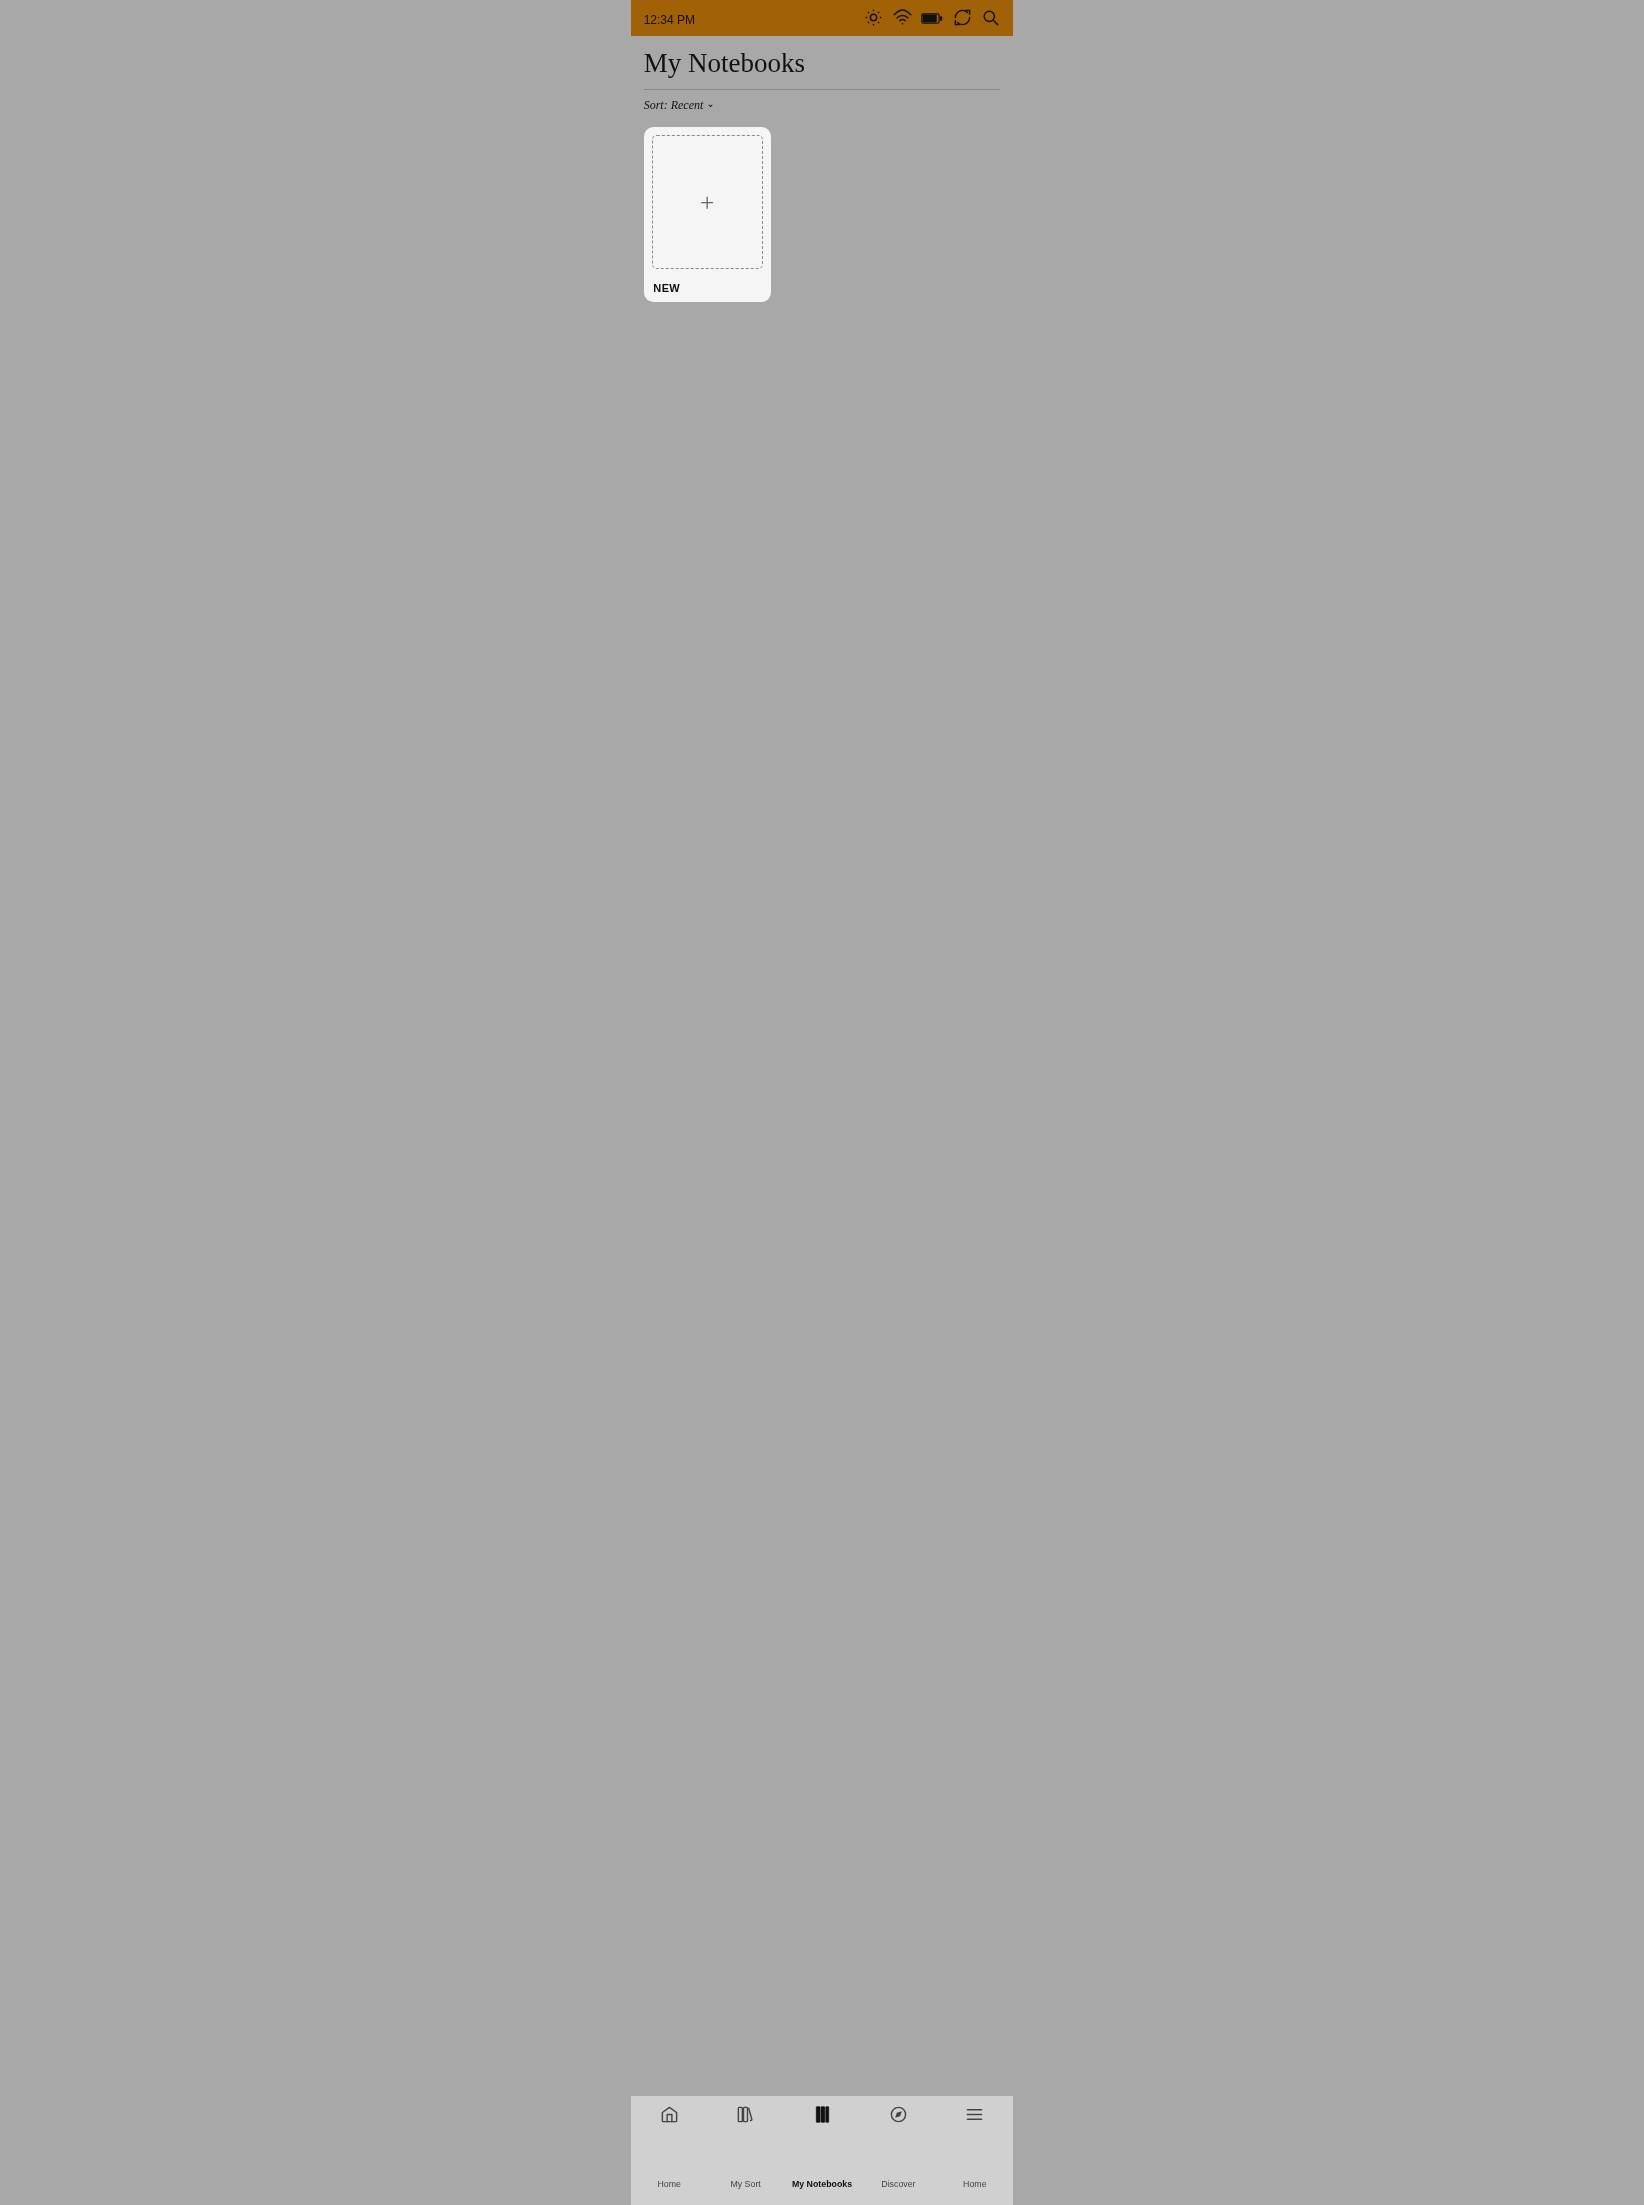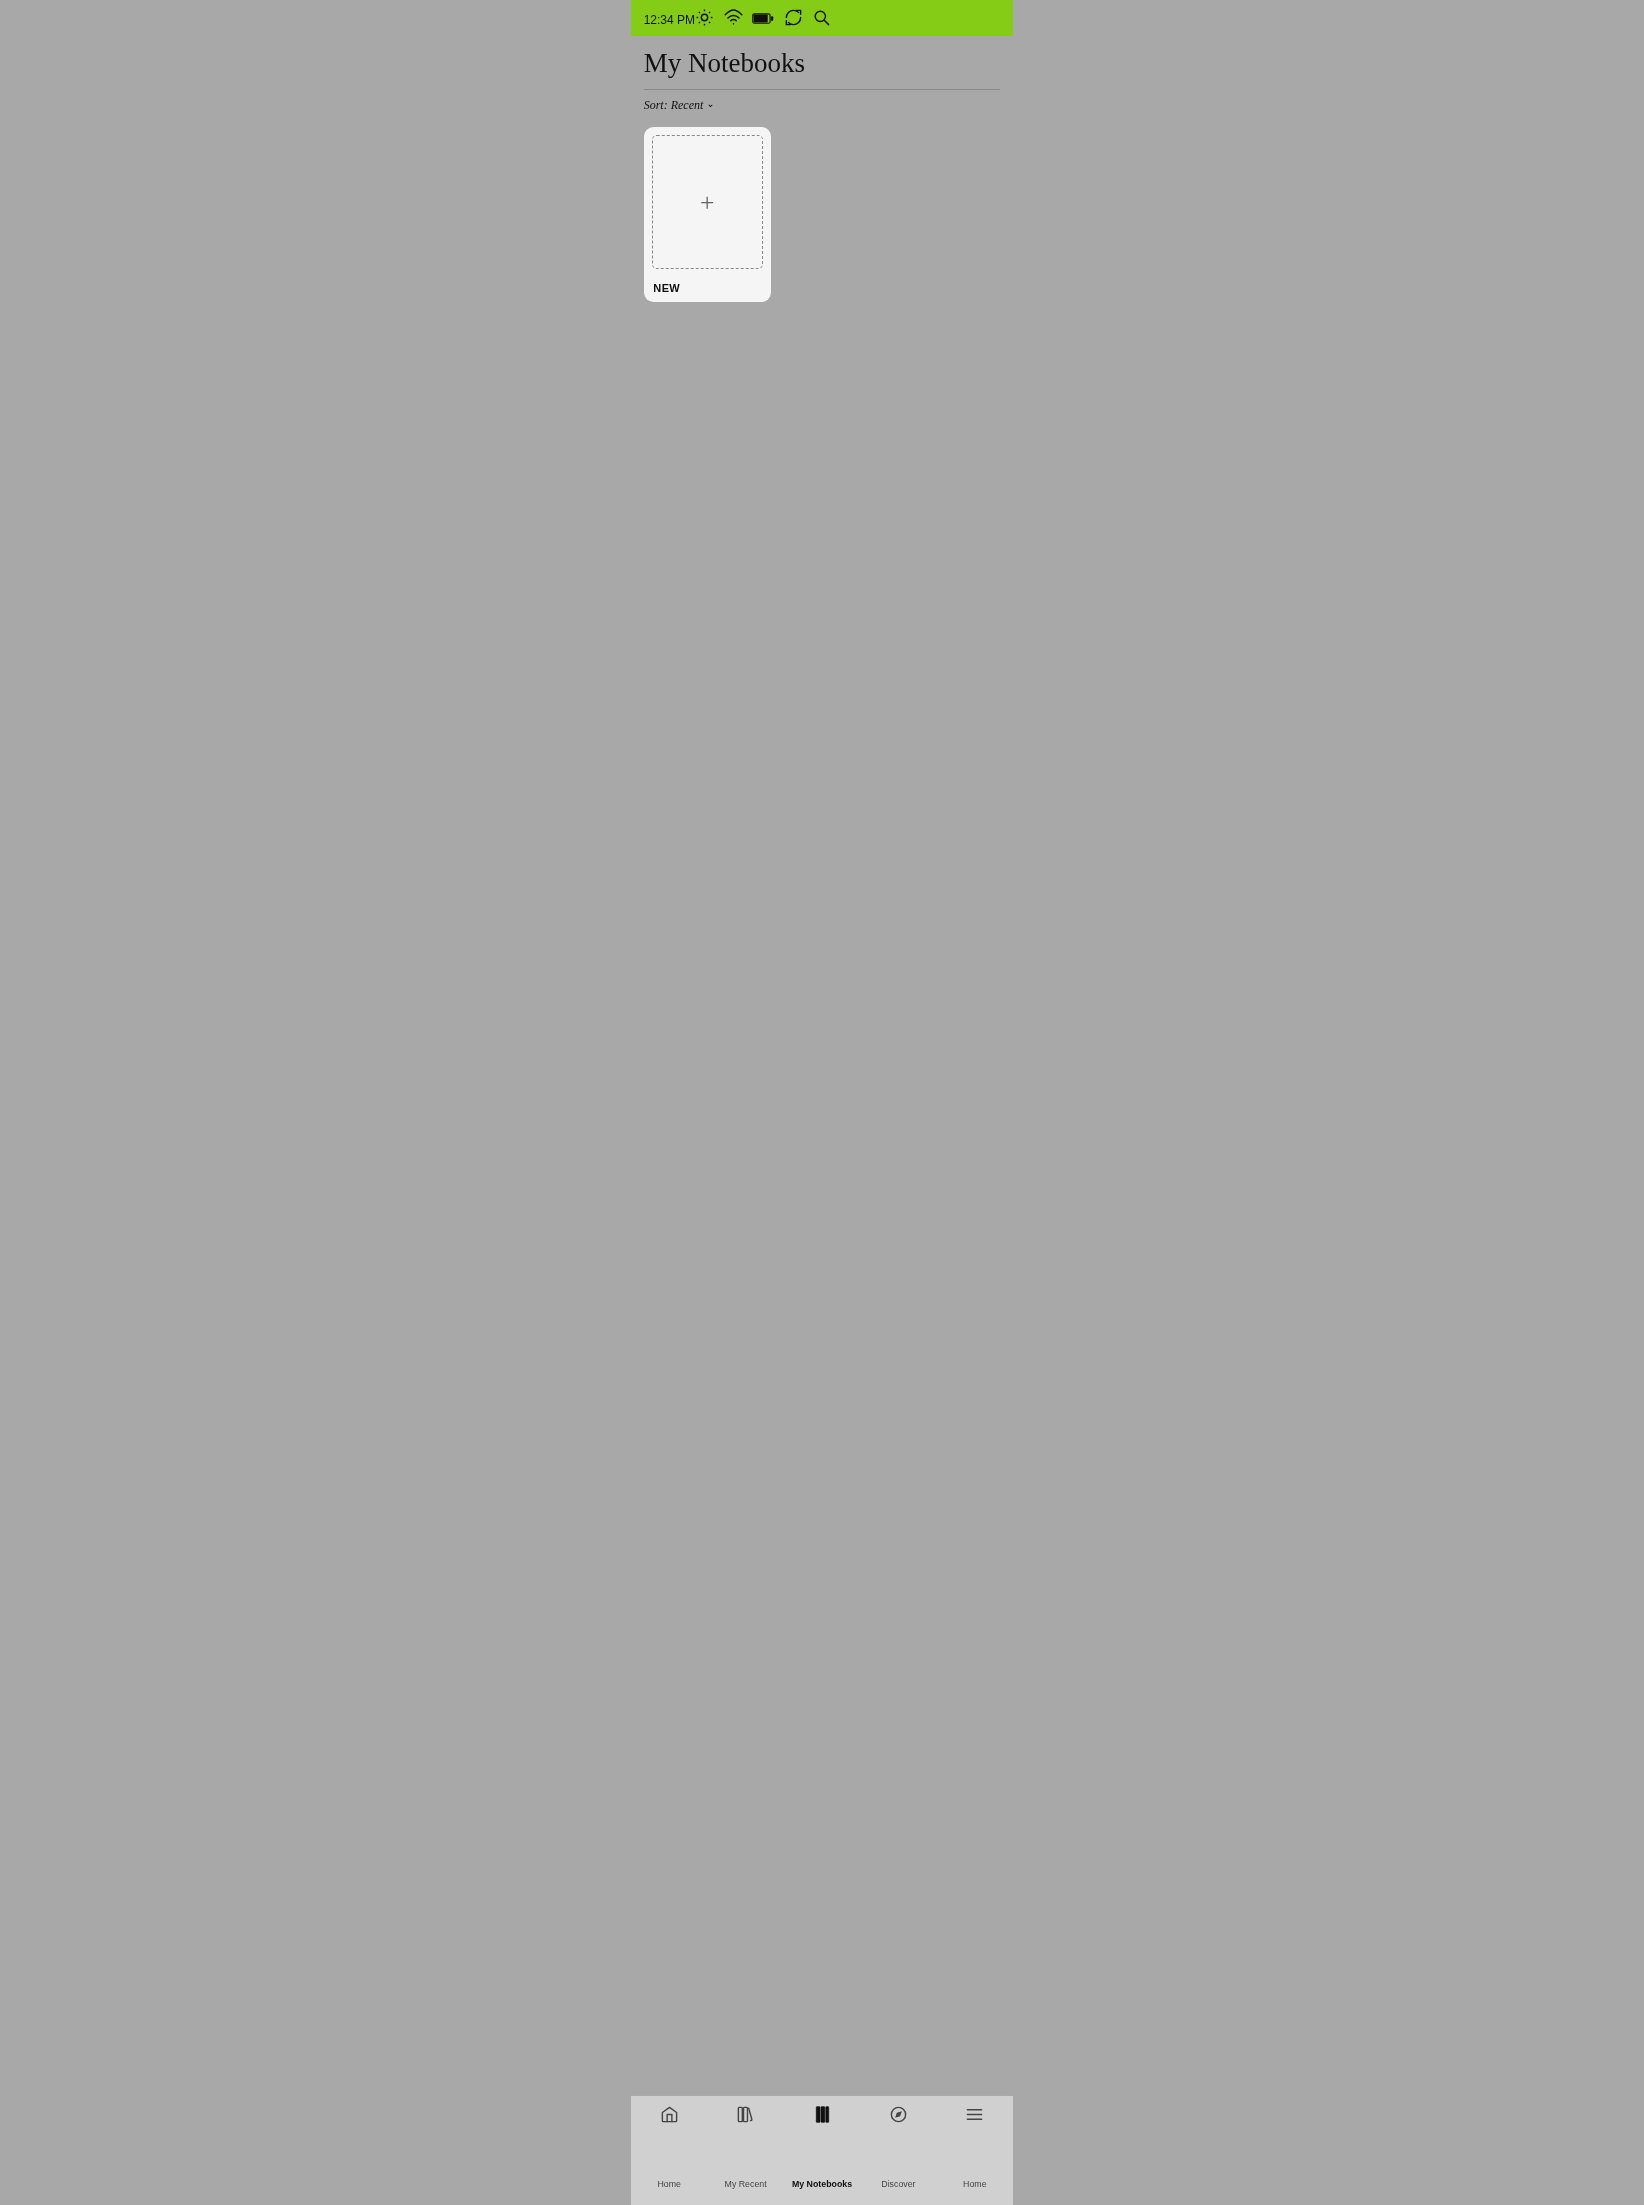--- a/index.html
+++ b/index.html
@@ -16,23 +16,24 @@
       max-width: 382px;
       margin: 0 auto;
       min-height: 100vh;
       position: relative;
       overflow-x: hidden;
     }
 
     
     .status-bar {
       display: flex;
+      justify-content: space-between;
       align-items: center;
       padding: 8px 12.7px 4.8px 12.7px;
-      background-color: #84cc16;
+      background-color: #a16207;
     }
 
     .status-time {
       font-size: 12px;
       font-family: -apple-system, sans-serif;
       font-weight: 400;
       color: #111;
     }
 
     .status-icons {
@@ -289,21 +290,21 @@
   </button>
 
   <button class="nav-item">
     <span class="nav-icon">
       <svg class="svg-icon" viewBox="0 0 24 24" fill="none" stroke="#444" stroke-width="1.8" stroke-linecap="round">
         <rect x="3" y="3" width="5" height="18" rx="1"></rect>
         <rect x="9.5" y="3" width="5" height="18" rx="1"></rect>
         <path d="M16 4l4 14a1 1 0 0 1-.6 1.3l-1 .3"></path>
       </svg>
     </span>
-    <span class="nav-label">My Recent</span>
+    <span class="nav-label">My Sort</span>
   </button>
 
   <button class="nav-item active">
     <span class="nav-icon">
       <svg class="svg-icon" viewBox="0 0 24 24" fill="#111" stroke="#111" stroke-width="0.5">
         <rect x="4" y="2" width="5" height="20" rx="1"></rect>
         <rect x="10" y="2" width="5" height="20" rx="1"></rect>
         <rect x="16" y="2" width="4" height="20" rx="1"></rect>
       </svg>
     </span>

